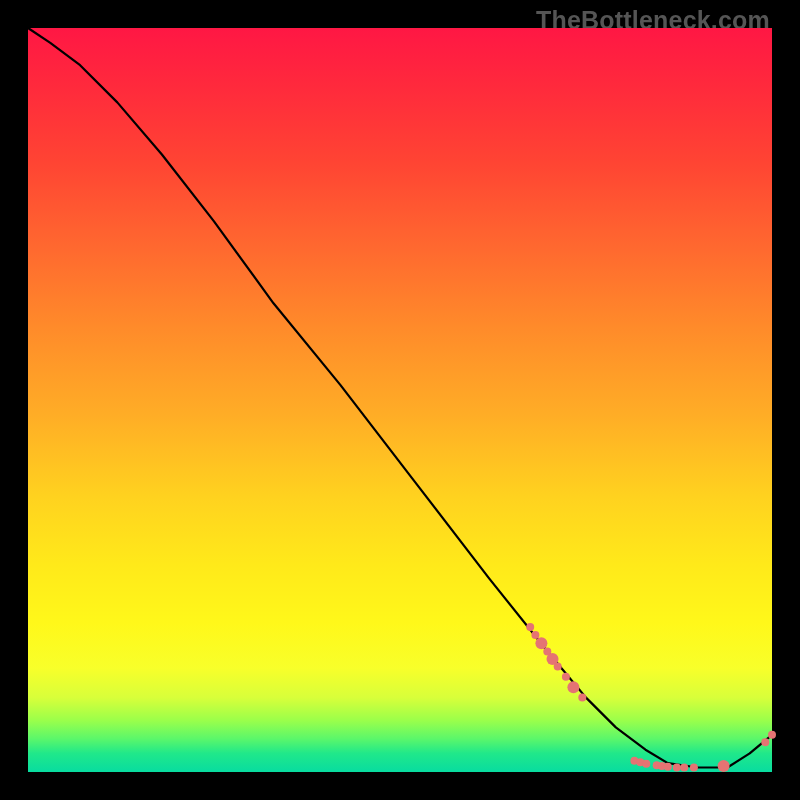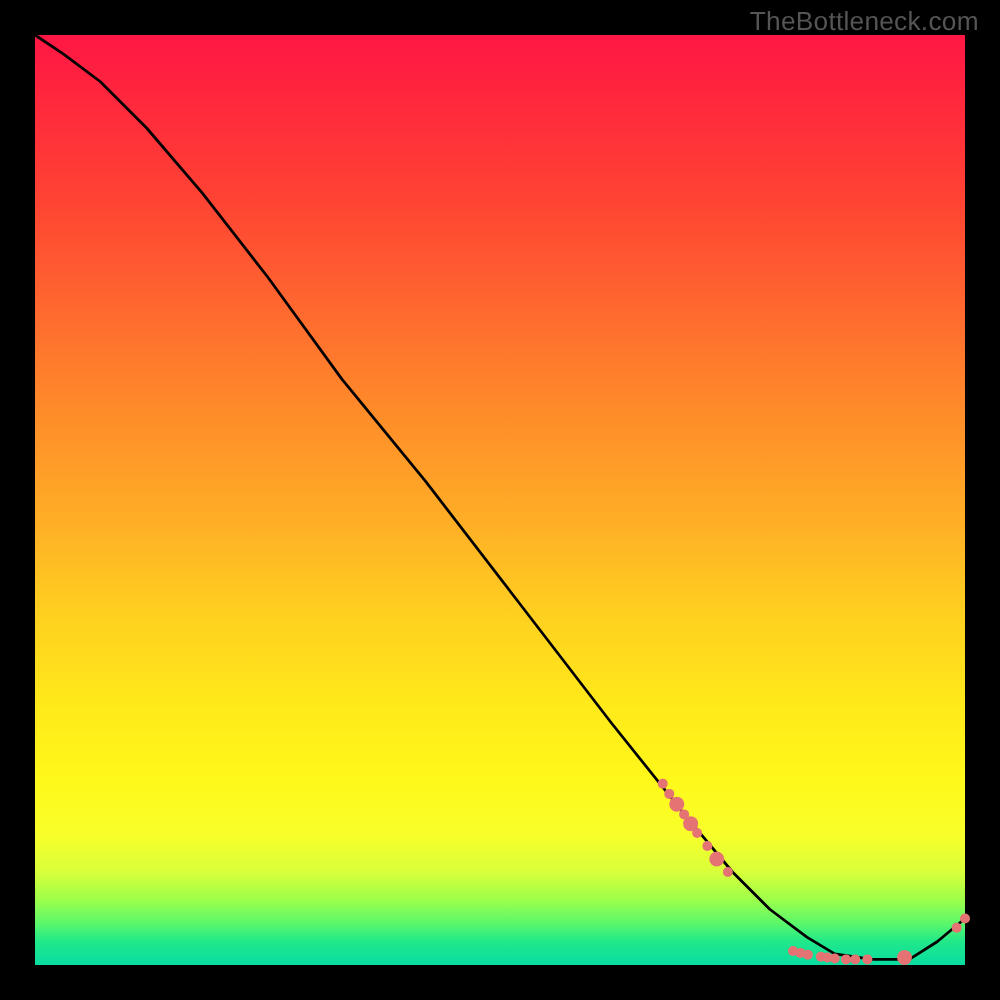--- a/index.html
+++ b/index.html
@@ -39,24 +39,24 @@
       #d8ff3a 90%,
       #9cff4a 93%,
       #5cf76a 95.5%,
       #20e88a 97.5%,
       #08dca0 100%
     );
   }
   .watermark {
     position: absolute;
     top: 6px;
-    right: 17px;
+    right: 30px;
     color: #555;
-    font-size: 21px;
-    font-weight: 400;
+    font-size: 25px;
+    font-weight: 700;
     letter-spacing: 0.2px;
     user-select: none;
   }
   svg.curve {
     position: absolute;
     left: 0;
     top: 0;
     width: 744px;
     height: 744px;
     overflow: visible;

